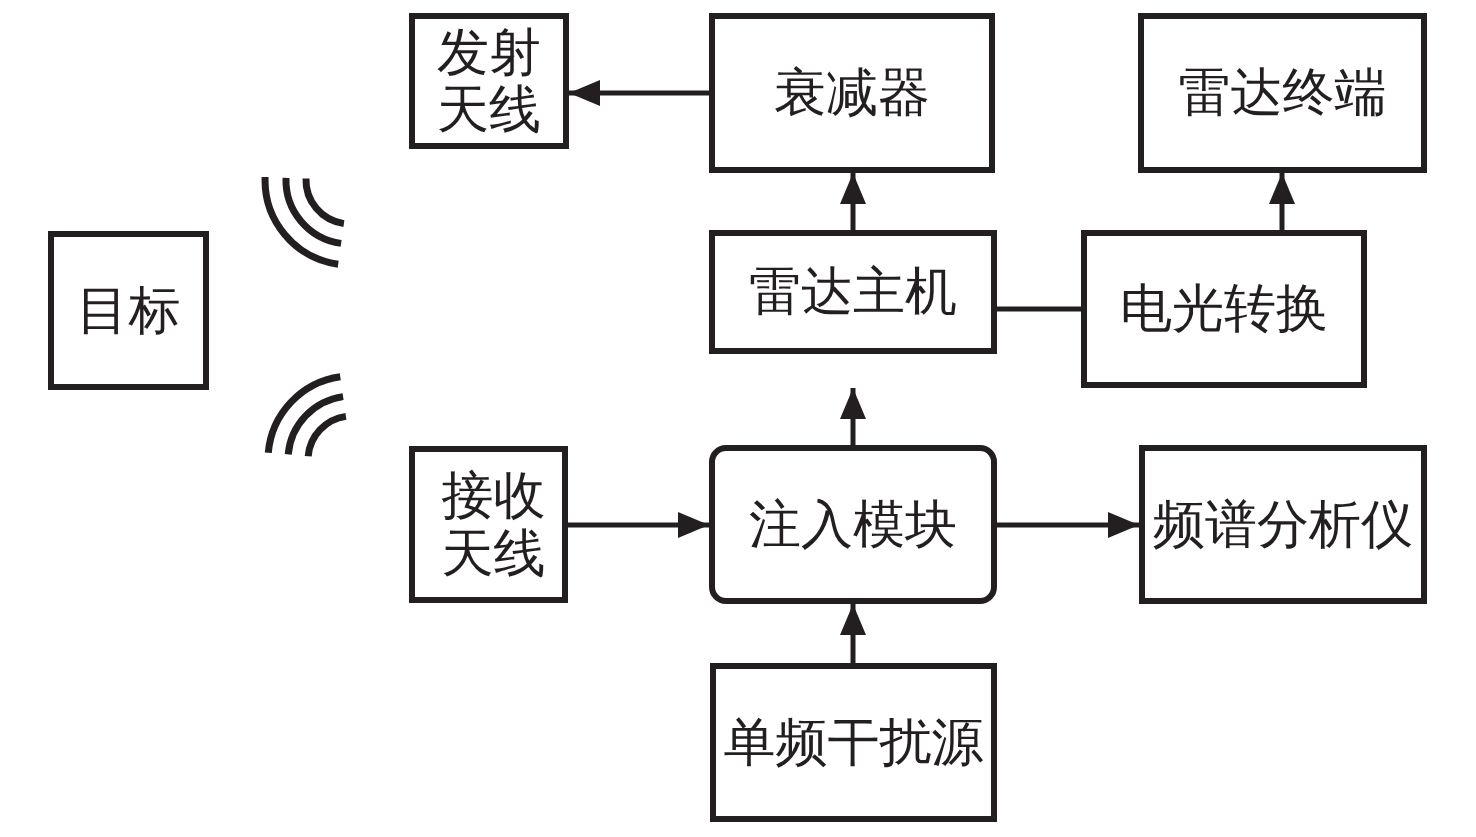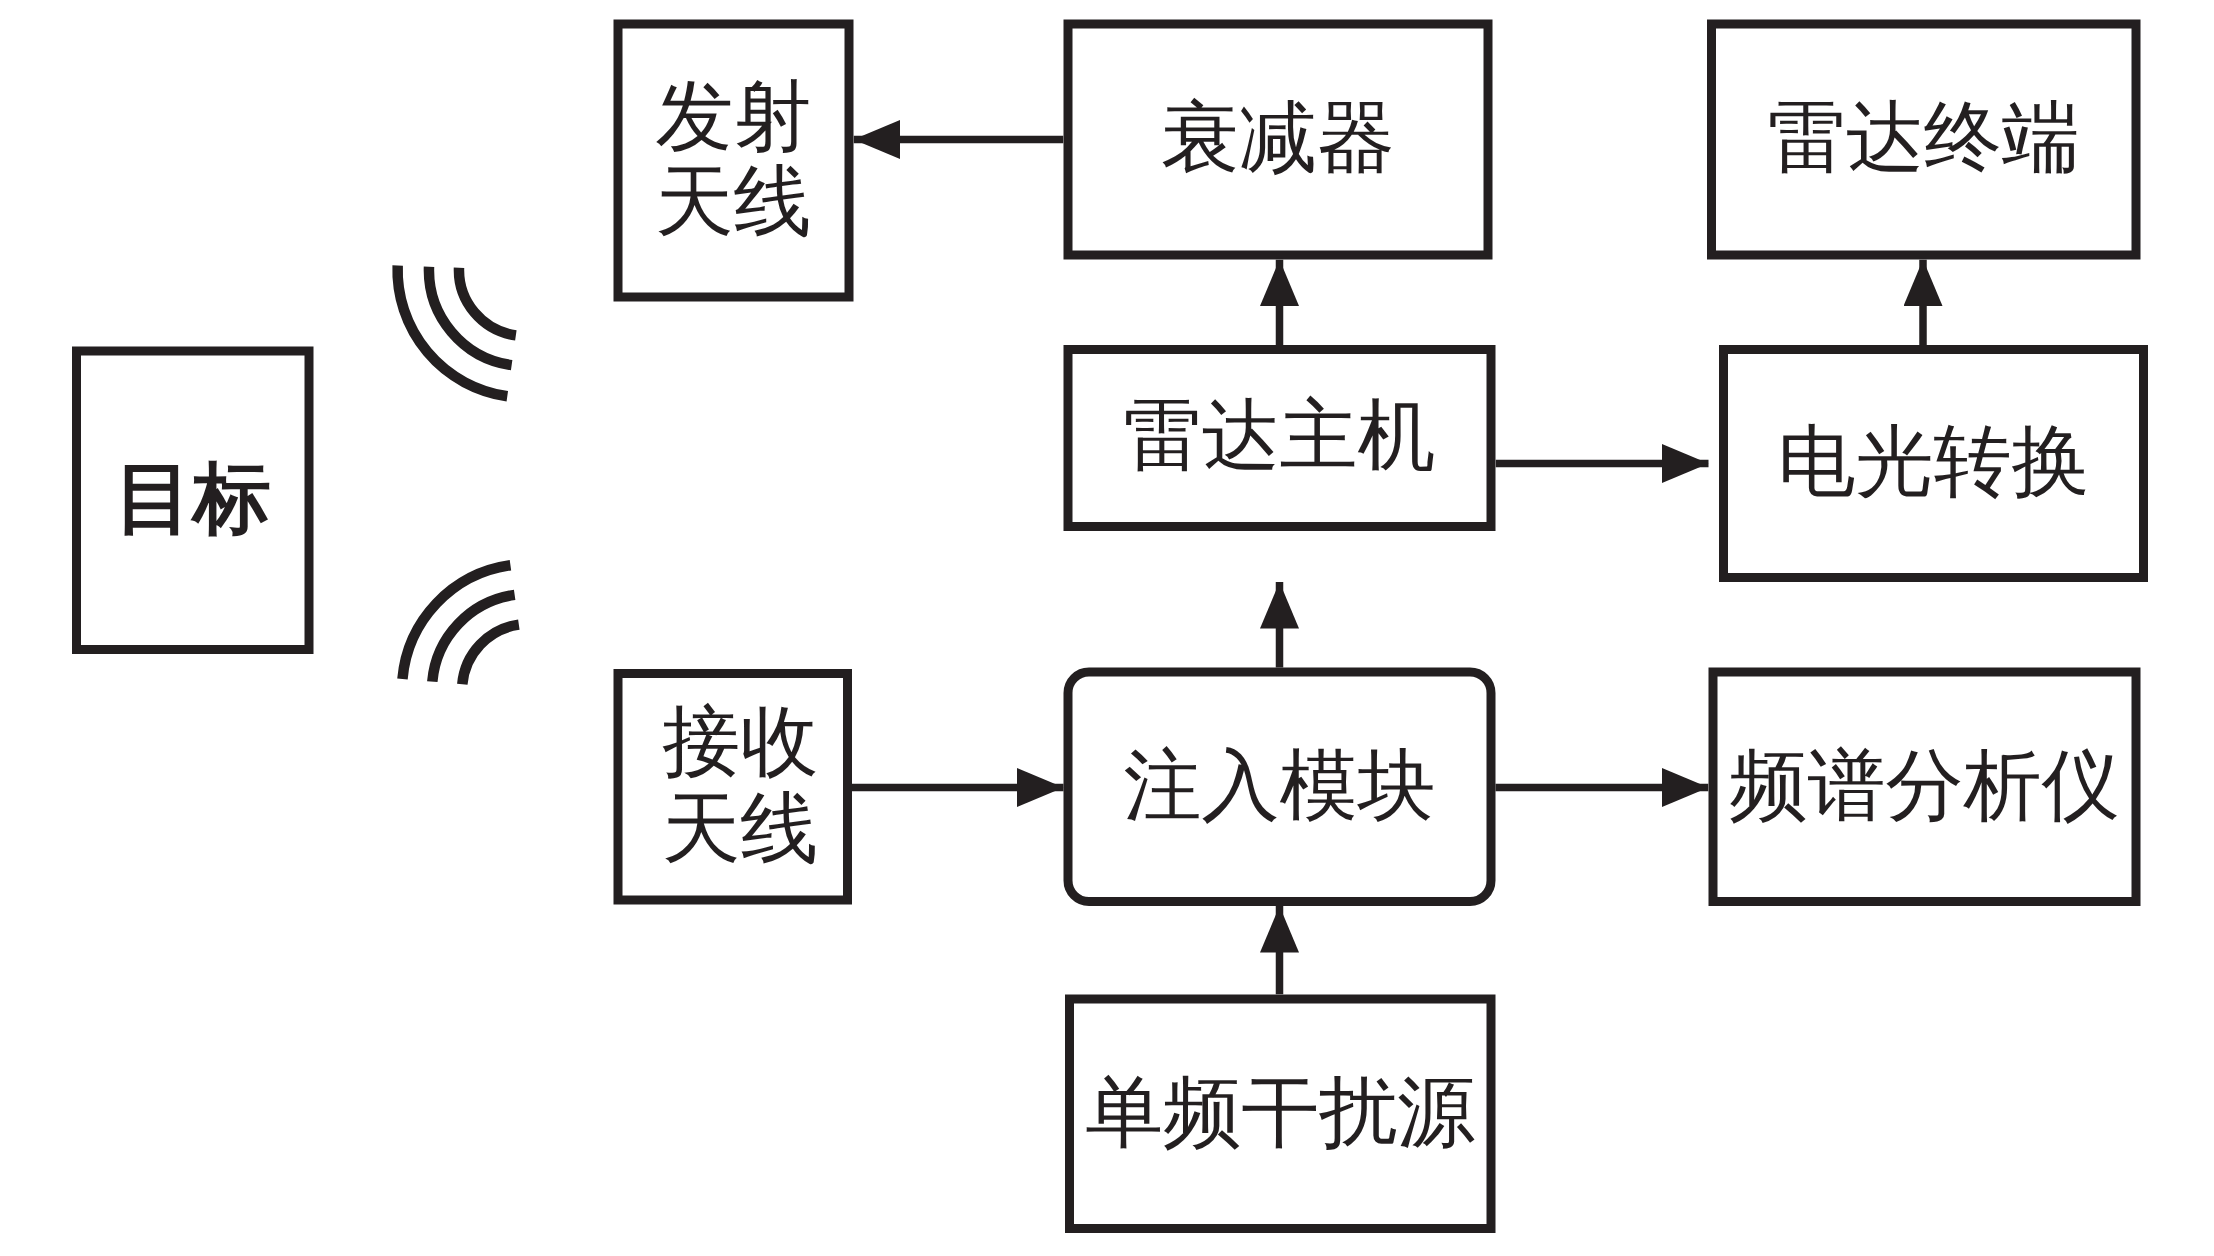--- a/index.html
+++ b/index.html
@@ -62,37 +62,37 @@
     <g id="waves-group">
         <path d="M343.9,223.6 A44,44 0 0 1 306.0,178.5" fill="none" stroke="#231f20" stroke-width="7" stroke-linecap="butt"></path>
         <path d="M341.1,243.4 A64,64 0 0 1 286.0,177.8" fill="none" stroke="#231f20" stroke-width="7" stroke-linecap="butt"></path>
         <path d="M338.2,264.2 A85,85 0 0 1 265.1,177.0" fill="none" stroke="#231f20" stroke-width="7" stroke-linecap="butt"></path>
         <path d="M308.2,456.2 A44,44 0 0 1 345.9,416.4" fill="none" stroke="#231f20" stroke-width="7" stroke-linecap="butt"></path>
         <path d="M288.2,454.4 A64,64 0 0 1 343.1,396.6" fill="none" stroke="#231f20" stroke-width="7" stroke-linecap="butt"></path>
         <path d="M268.3,452.7 A84,84 0 0 1 340.3,376.8" fill="none" stroke="#231f20" stroke-width="7" stroke-linecap="butt"></path>
       </g>
   </svg>
   <div id="boxes-layer">
-      <div class="diagram-box" style="left: 48px; top: 231px; width: 161px; height: 205px; font-weight: bold;">
+      <div class="diagram-box" style="left: 48px; top: 231px; width: 161px; height: 159px;">
         <div class="line">目标</div>
       </div>
-      <div class="diagram-box" style="left: 409px; top: 13px; width: 160px; height: 188px;">
+      <div class="diagram-box" style="left: 409px; top: 13px; width: 160px; height: 136px;">
         <div class="line">发射</div>
         <div class="line">天线</div>
       </div>
       <div class="diagram-box" style="left: 709px; top: 13px; width: 286px; height: 160px;">
         <div class="line">衰减器</div>
       </div>
       <div class="diagram-box" style="left: 1138px; top: 13px; width: 289px; height: 160px;">
         <div class="line">雷达终端</div>
       </div>
       <div class="diagram-box" style="left: 709px; top: 230px; width: 288px; height: 124px;">
         <div class="line">雷达主机</div>
       </div>
-      <div class="diagram-box" style="left: 1146px; top: 230px; width: 286px; height: 158px;">
+      <div class="diagram-box" style="left: 1081px; top: 230px; width: 286px; height: 158px;">
         <div class="line">电光转换</div>
       </div>
       <div class="diagram-box" style="left: 409px; top: 446px; width: 159px; height: 157px; padding-left: 10px;">
         <div class="line">接收</div>
         <div class="line">天线</div>
       </div>
       <div class="diagram-box" style="left: 709px; top: 445px; width: 288px; height: 159px; border-radius: 17px;">
         <div class="line">注入模块</div>
       </div>
       <div class="diagram-box" style="left: 1139px; top: 445px; width: 288px; height: 159px; justify-content: center;">

